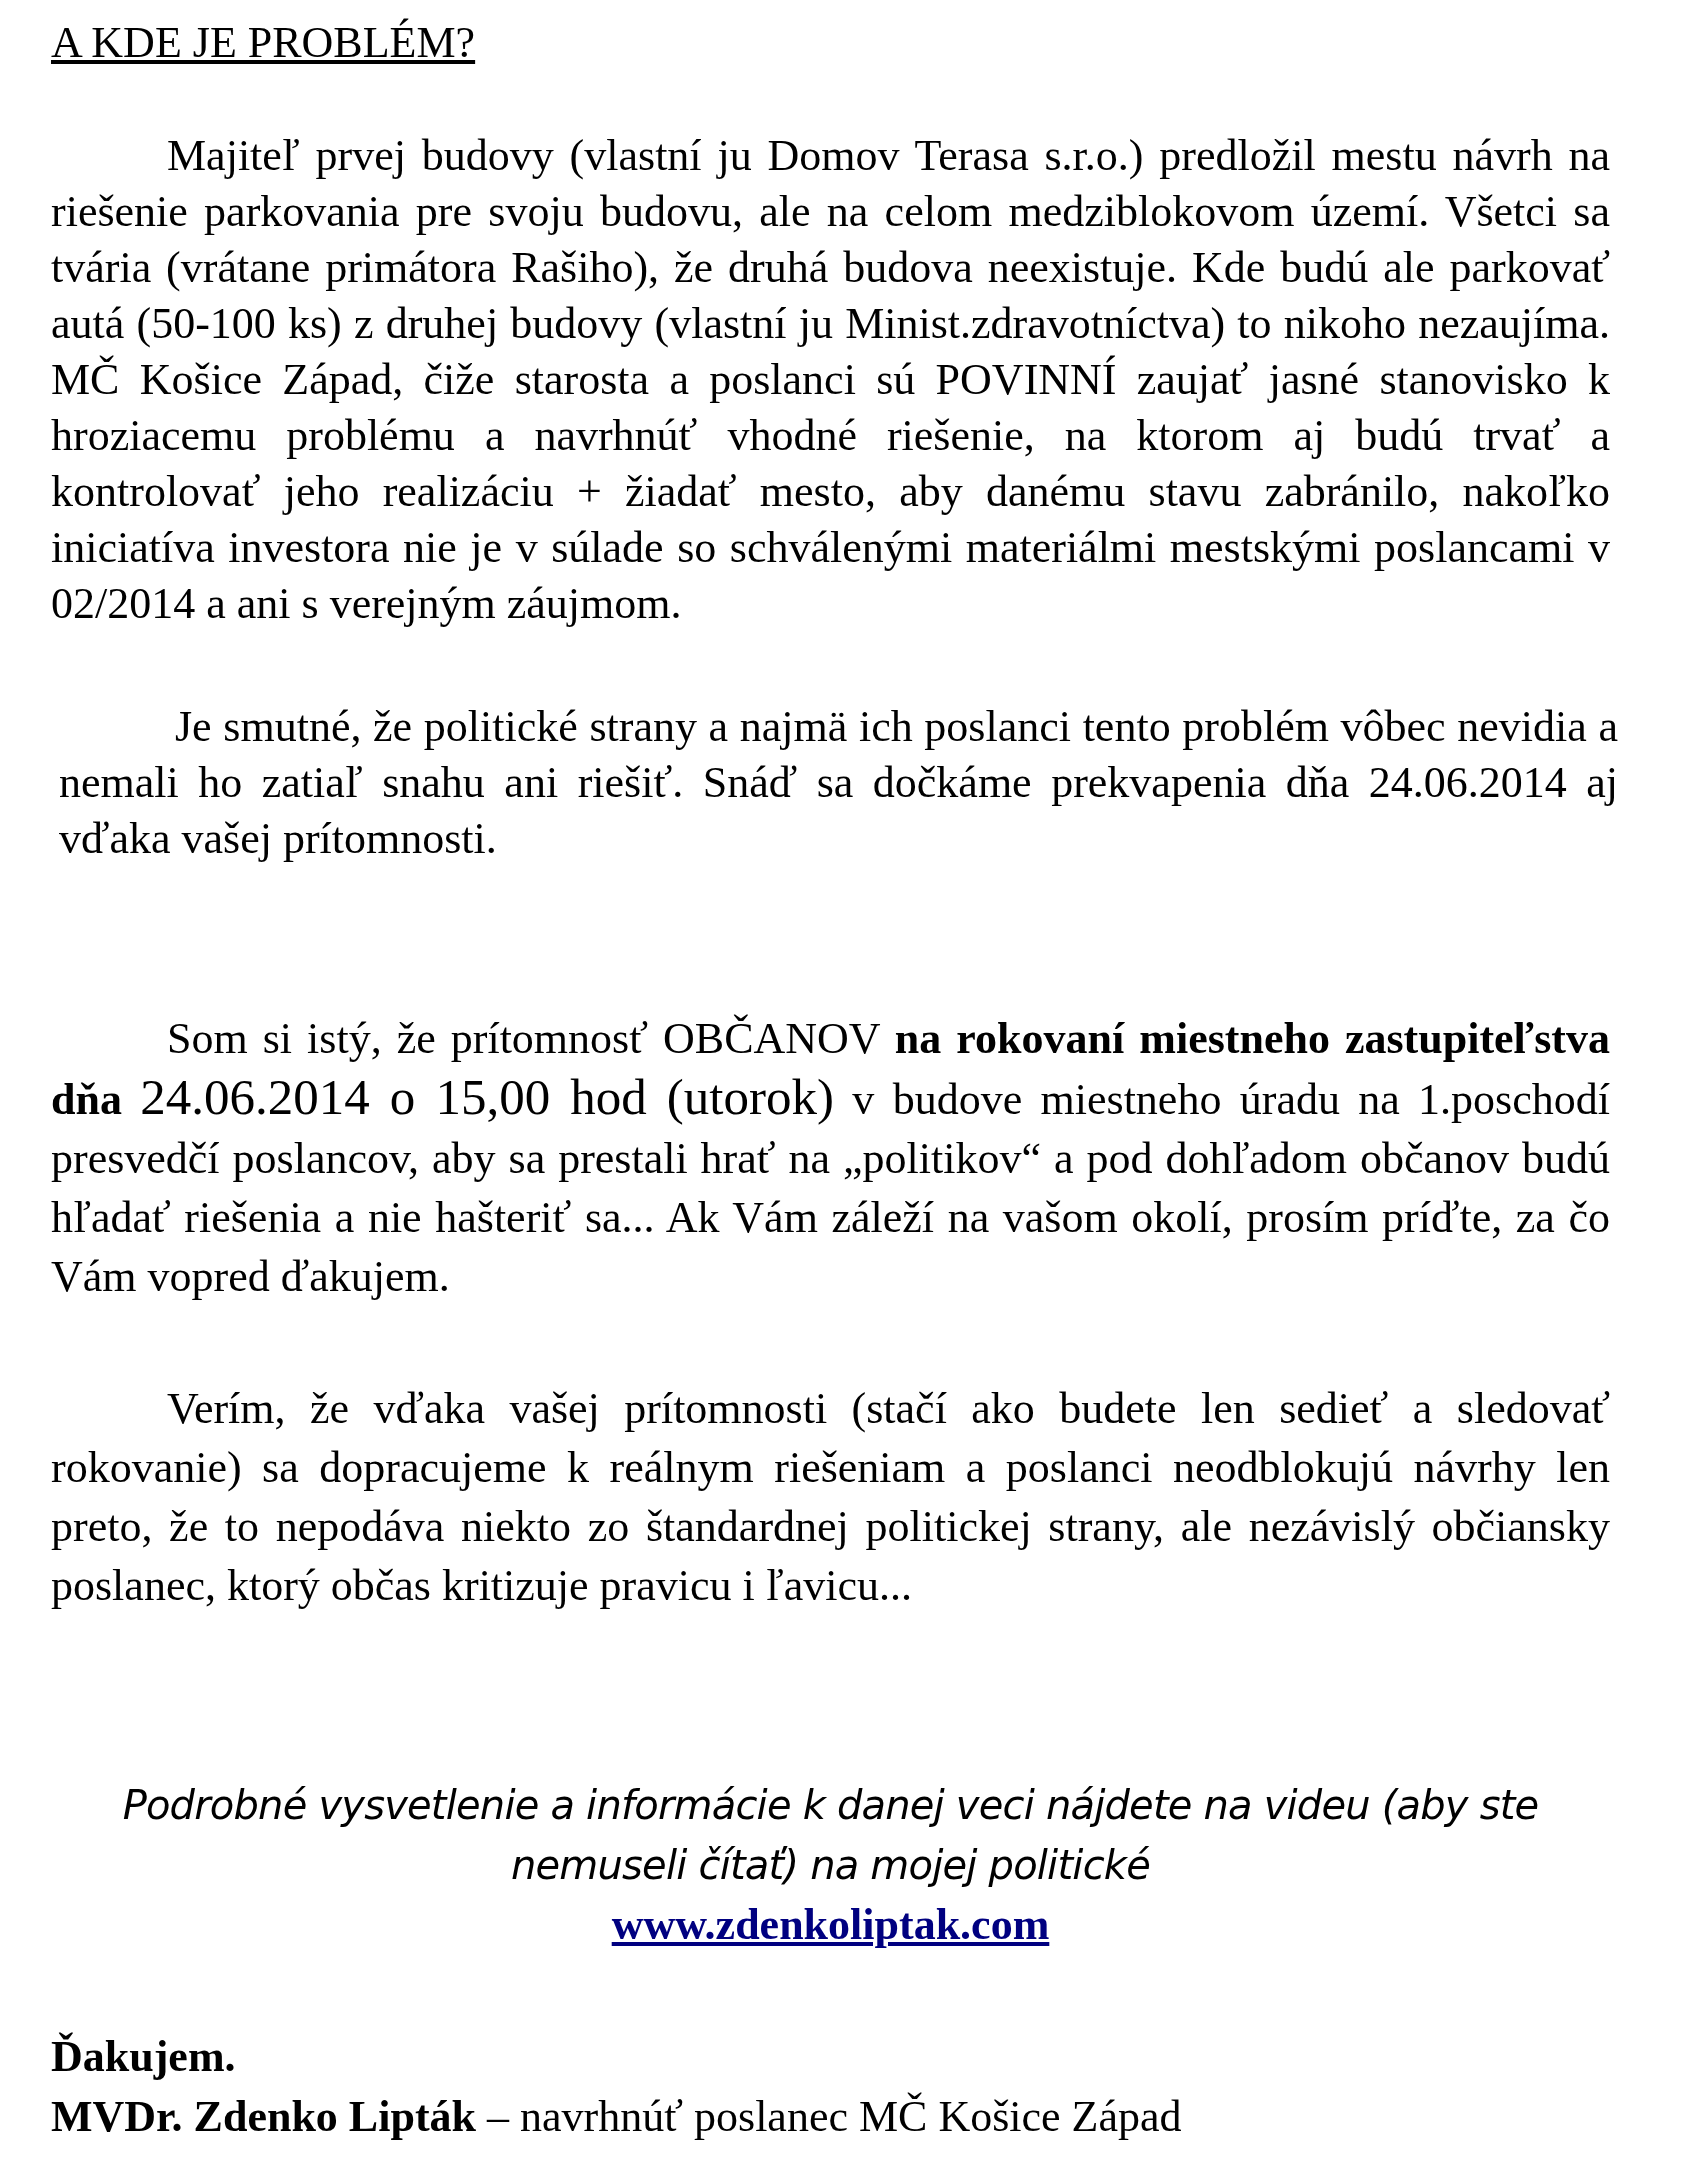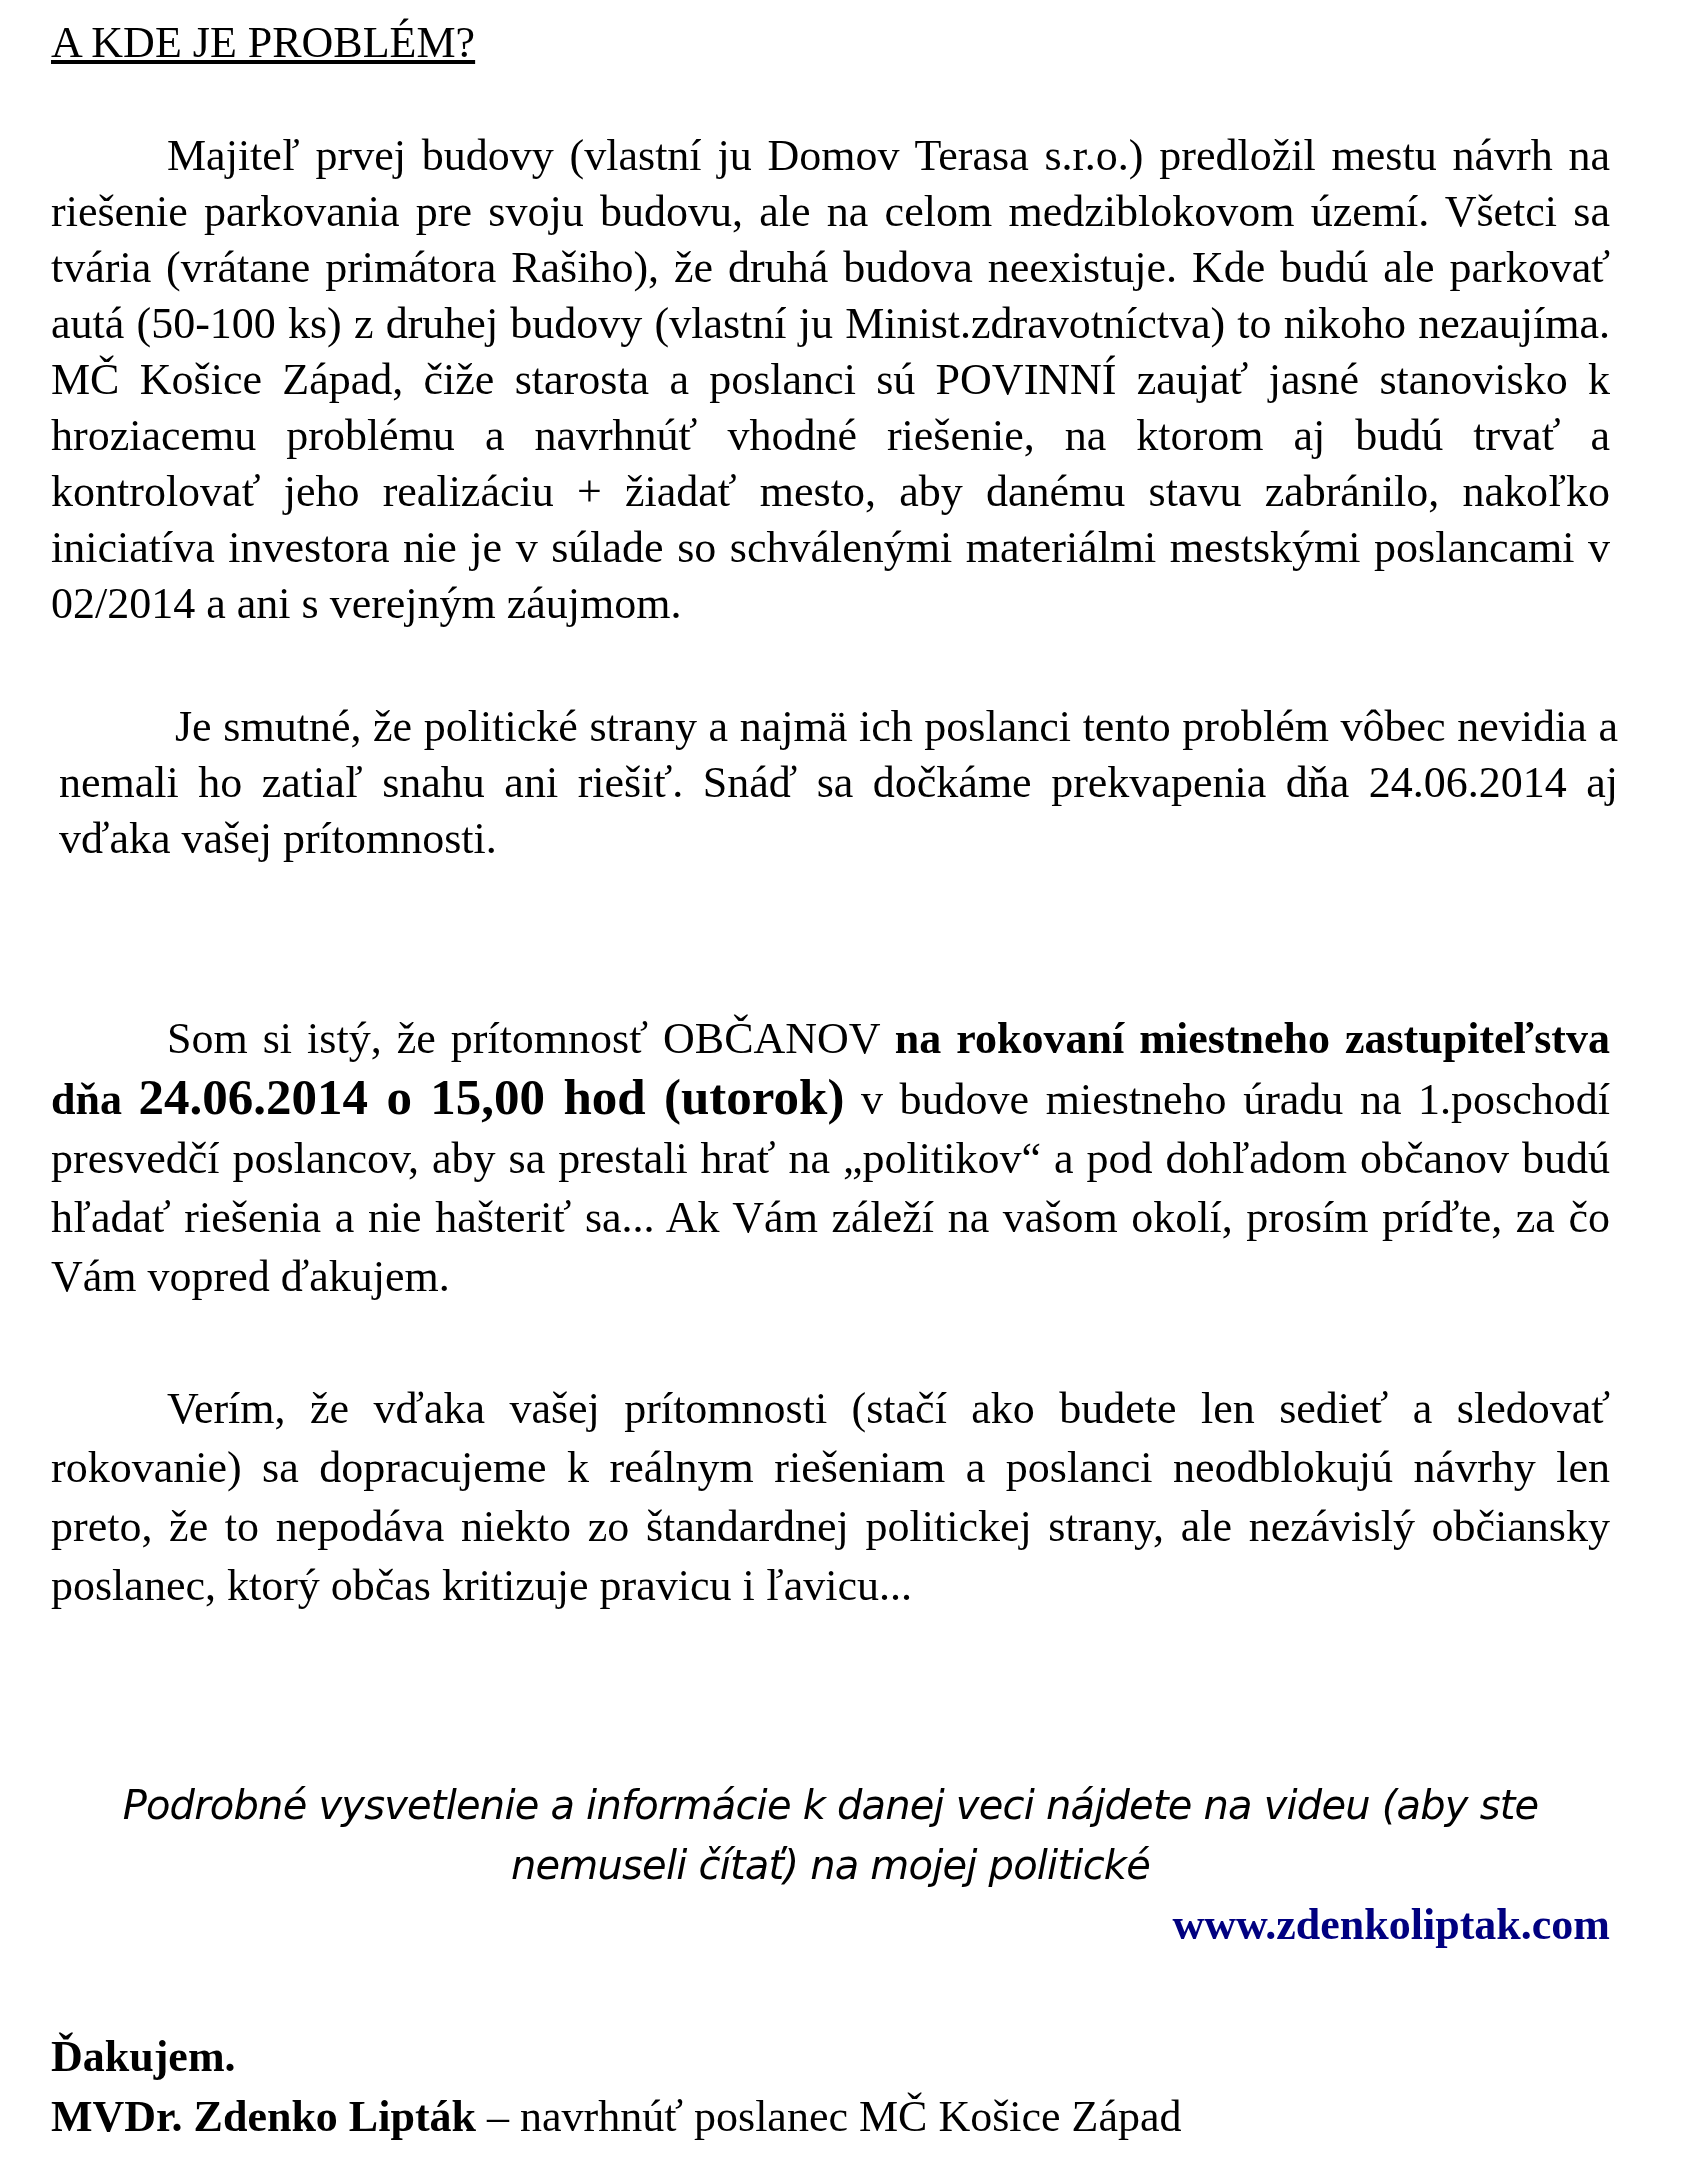--- a/index.html
+++ b/index.html
@@ -4,23 +4,23 @@
 <style>
   html, body { margin: 0; padding: 0; background: #ffffff; }
   body { width: 1708px; height: 2183px; overflow: hidden; position: relative; color: #000; }
   .page { position: absolute; left: 51px; top: 0; width: 1559px; font-family: "Liberation Serif", serif; font-size: 44px; line-height: 56px; }
   .title { position: absolute; top: 15px; left: 0; white-space: nowrap; text-decoration: underline; }
   .p1 { position: absolute; top: 128px; left: 0; width: 1559px; text-align: justify; text-indent: 116px; }
   .p2 { position: absolute; top: 691px; left: 0; width: 1559px; text-align: justify; text-indent: 116px; }
   .p3 { position: absolute; top: 1009px; left: 0; width: 1559px; text-align: justify; text-indent: 116px; line-height: 59px; }
   .p4 { position: absolute; top: 1379px; left: 0; width: 1559px; text-align: justify; text-indent: 116px; line-height: 59px; }
   .bold { font-weight: bold; }
-  .big { font-size: 51px; font-weight: bold; }
+  .big { font-size: 51px; font-weight: normal; }
   .info { position: absolute; top: 1775px; left: 0; width: 1559px; text-align: center; font-family: "DejaVu Sans", sans-serif; font-style: italic; font-size: 40px; line-height: 60px; letter-spacing: -0.8px; }
-  .link { display: block; font-family: "Liberation Serif", serif; font-style: normal; font-weight: bold; font-size: 44px; color: #000080; letter-spacing: 0; text-align: right; }
+  .link { display: block; font-family: "Liberation Serif", serif; font-style: normal; font-weight: bold; font-size: 44px; color: #000080; text-decoration: underline; letter-spacing: 0; }
   .sign { position: absolute; top: 2027px; left: 0; width: 1621px; line-height: 60px; }
   .sign div { white-space: nowrap; }
 </style>
 </head>
 <body>
 
 <div class="page">
   <div class="title">A KDE JE PROBLÉM?</div>
 
   <p class="p1" style="margin:0">Majiteľ prvej budovy (vlastní ju Domov Terasa s.r.o.) predložil mestu návrh na riešenie parkovania pre svoju budovu, ale na celom medziblokovom území. Všetci sa tvária (vrátane primátora Rašiho), že druhá budova neexistuje. Kde budú ale parkovať autá (50-100 ks) z druhej budovy (vlastní ju Minist.zdravotníctva) to nikoho nezaujíma.  MČ Košice Západ, čiže starosta a poslanci sú POVINNÍ zaujať jasné stanovisko k hroziacemu problému a navrhnúť vhodné riešenie, na ktorom aj budú trvať a kontrolovať jeho realizáciu + žiadať mesto, aby danému stavu zabránilo, nakoľko iniciatíva investora nie je v súlade so schválenými materiálmi mestskými poslancami v 02/2014 a ani s verejným záujmom.</p>

